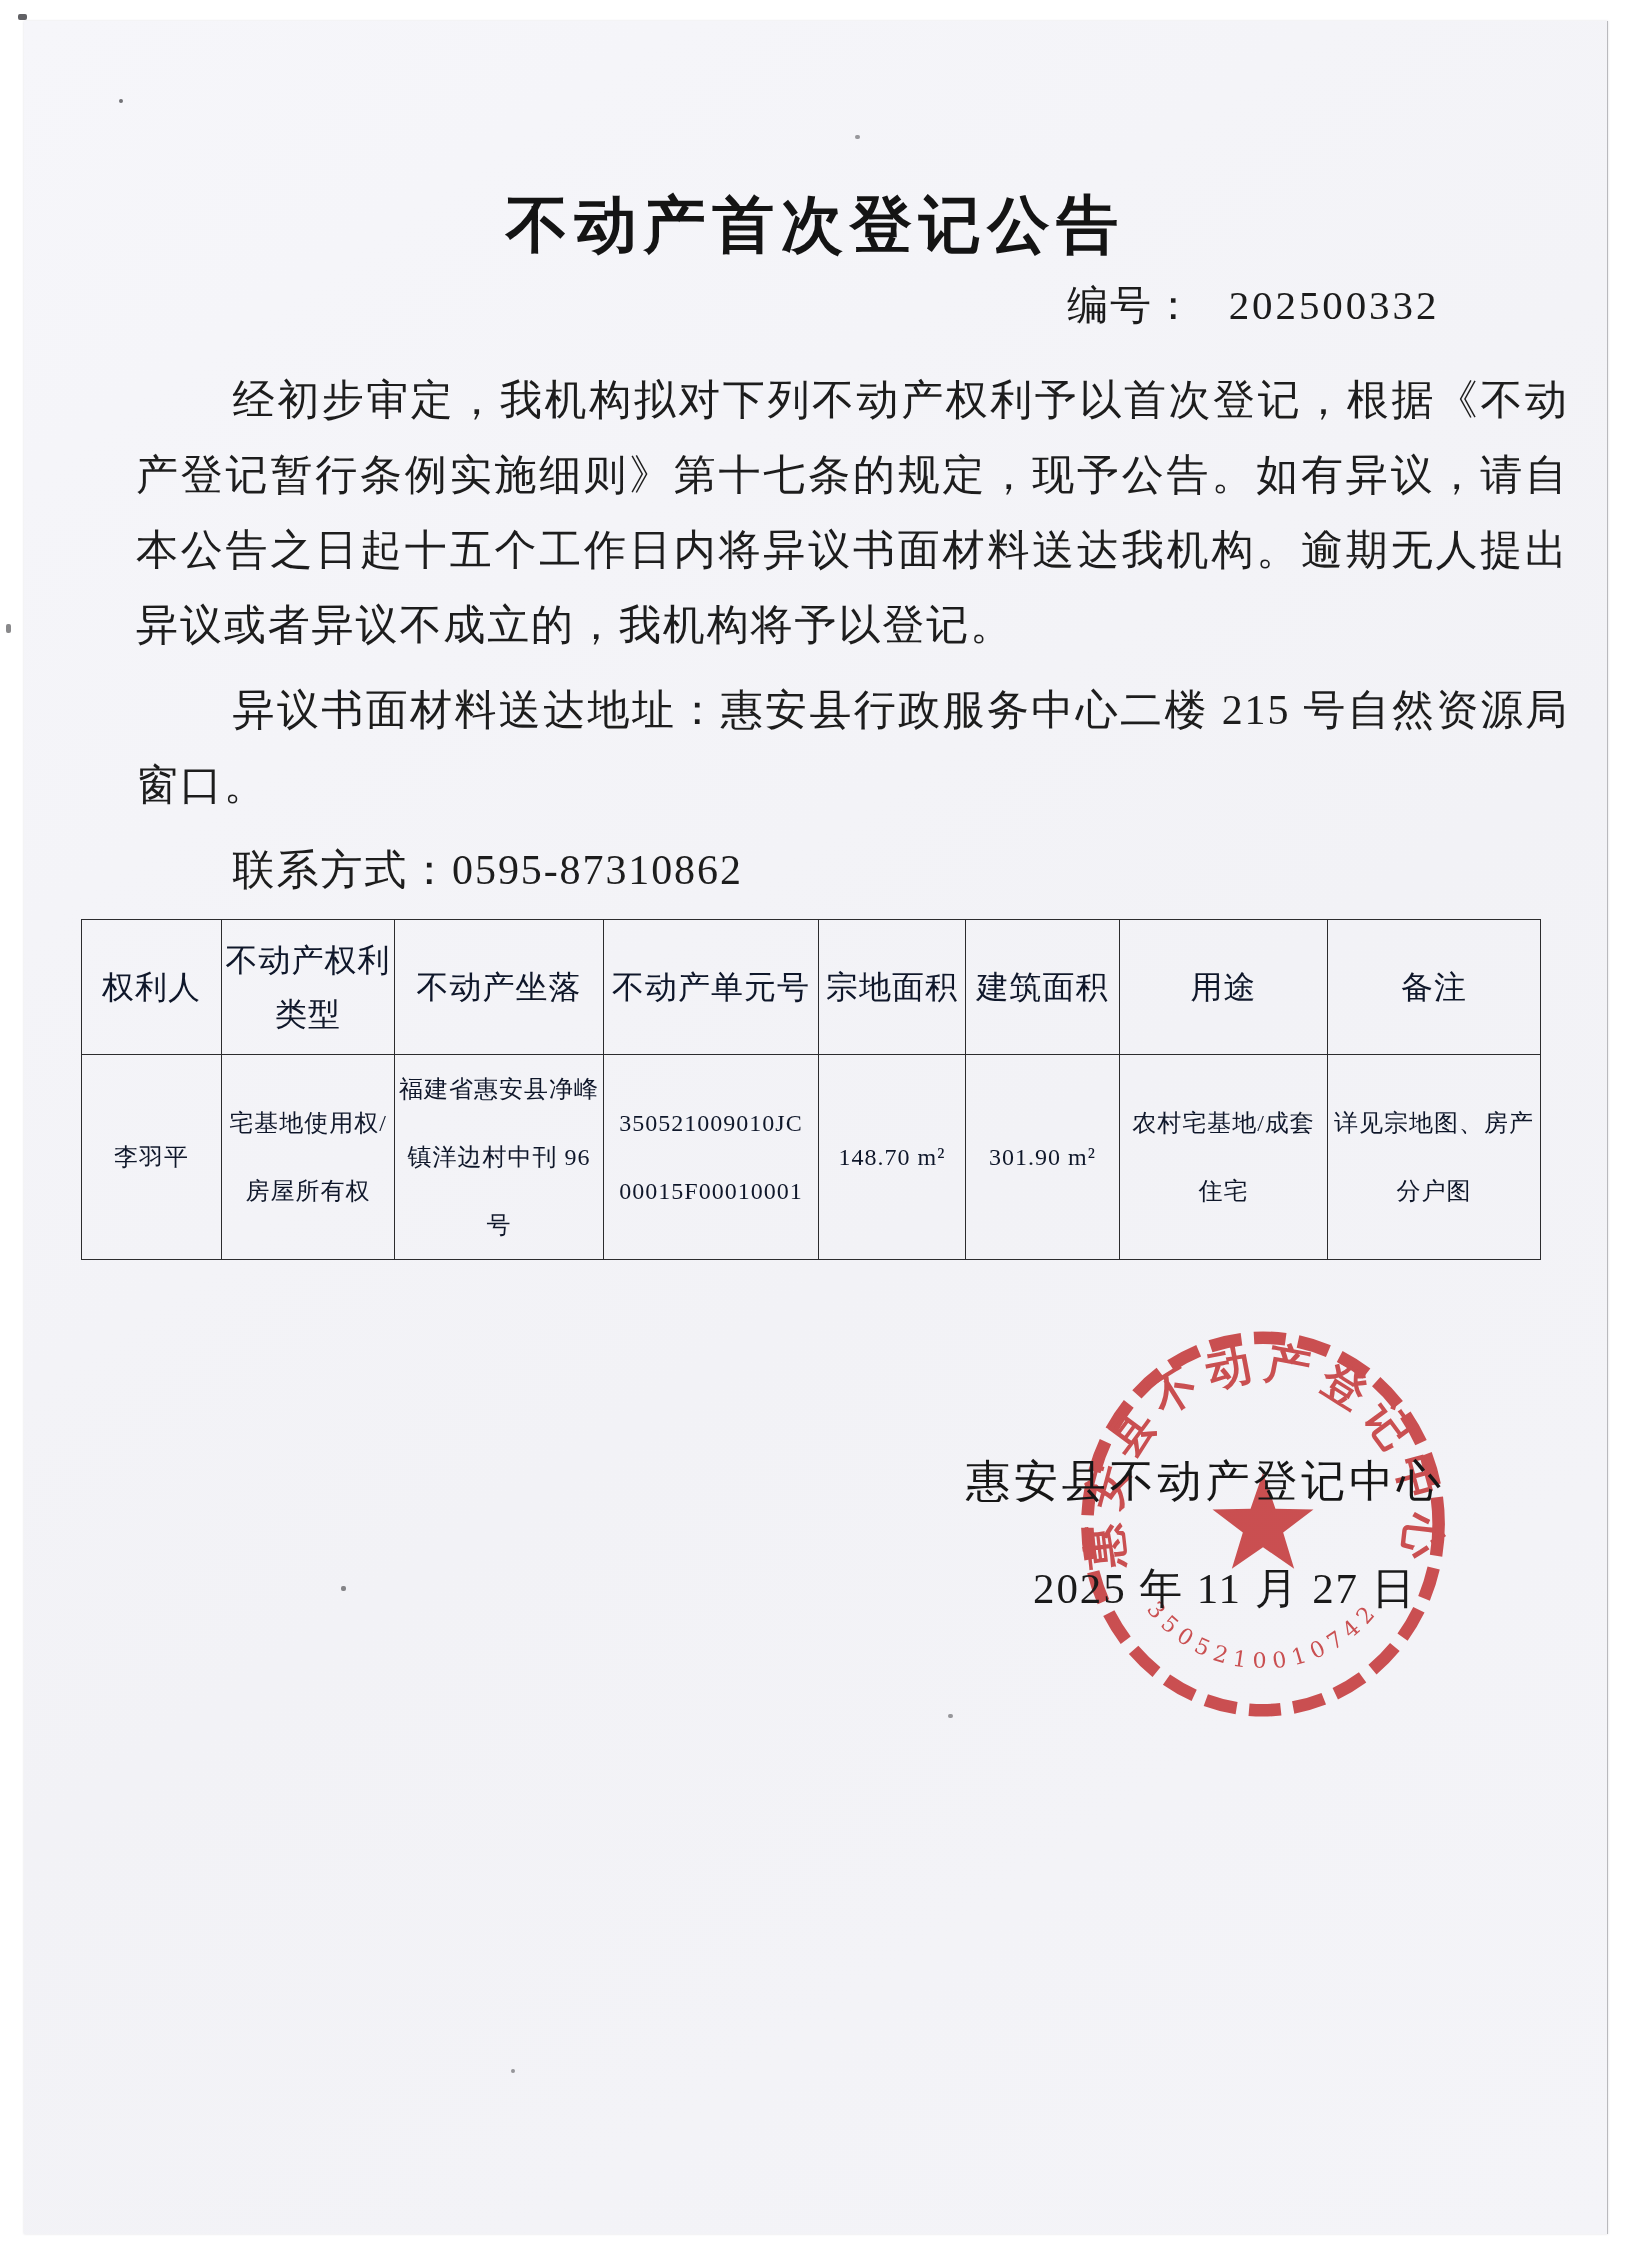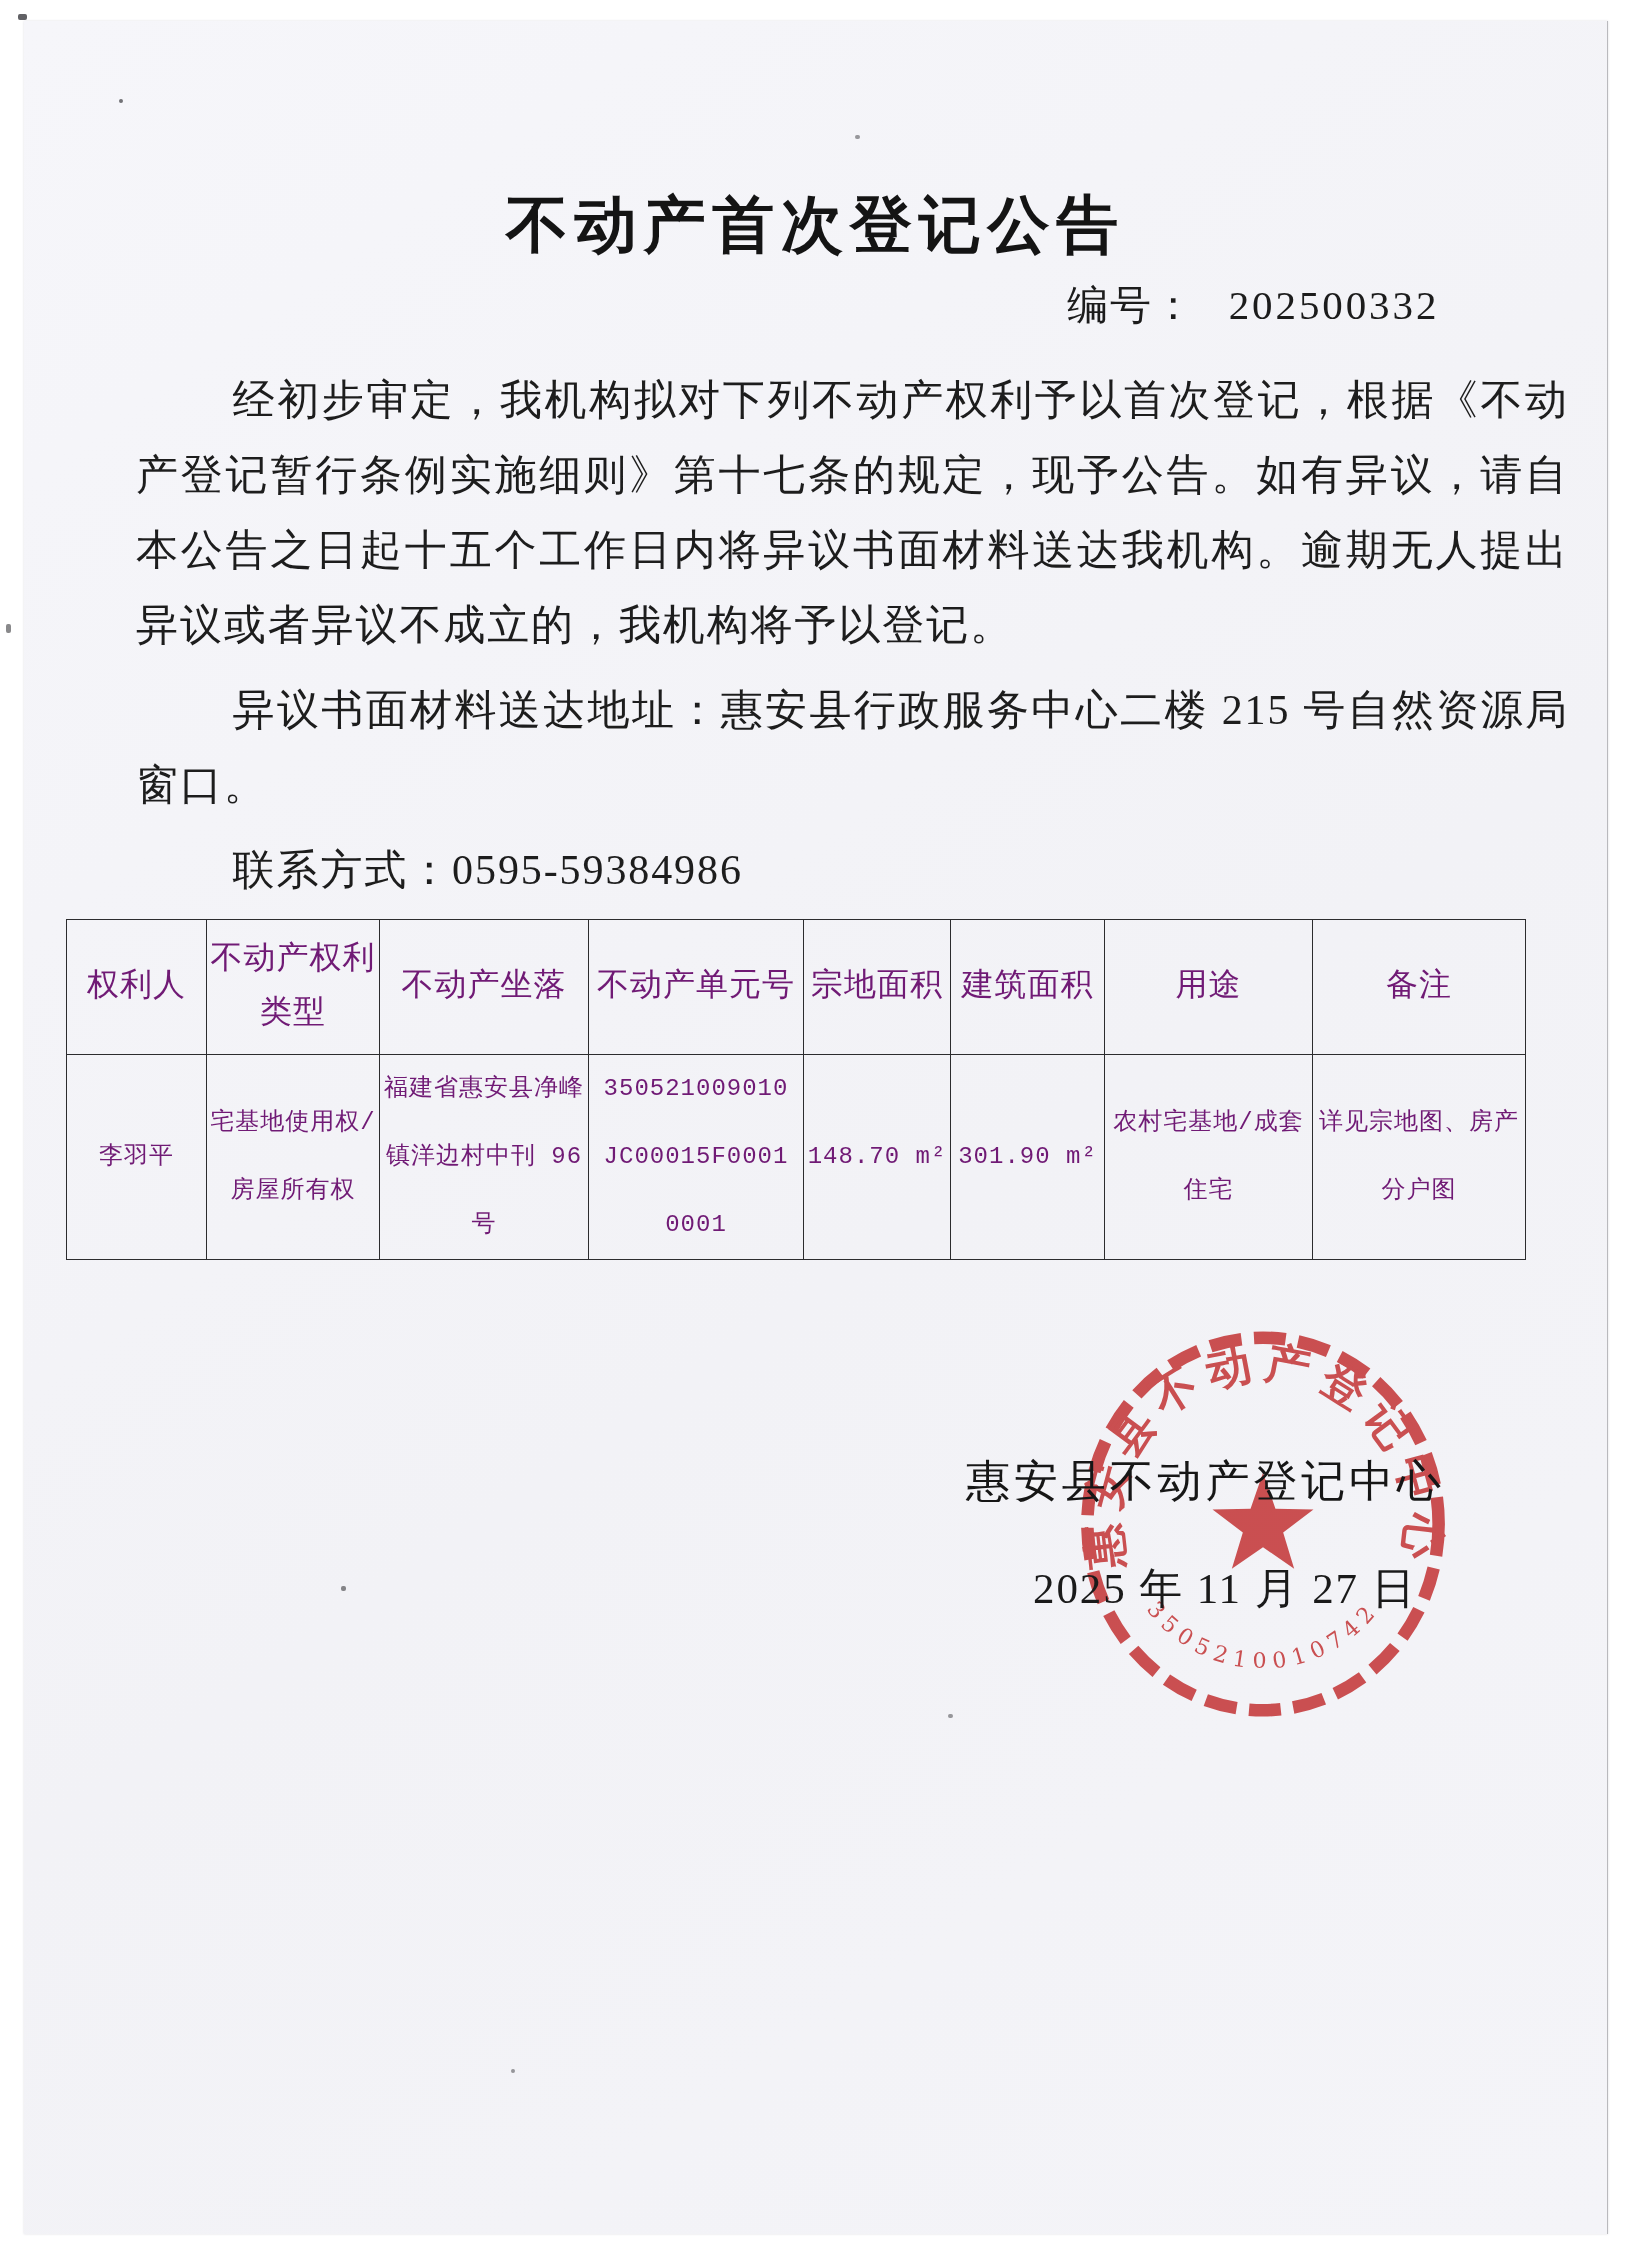--- a/index.html
+++ b/index.html
@@ -24,24 +24,23 @@
     font-size:41px;color:#1c1c1c;letter-spacing:1.9px;white-space:nowrap;
   }
   .doc-no .num{margin-left:33px;letter-spacing:2.9px;font-family:Liberation Serif, serif;}
   .body-text{
     position:absolute;left:126px;top:353px;width:1453px;
     font-size:42px;line-height:75px;color:#1d1d1d;
     text-align:justify;letter-spacing:1.9px;
   }
   .body-text p{margin:10px;text-indent:2.3em;}
   .reg-table{
-    position:absolute;left:66px;top:919px;
+    position:absolute;left:81px;top:919px;
     border-collapse:collapse;table-layout:fixed;width:1458px;
-    color:#701a75;
-    font-family:Liberation Mono, monospace;
+    color:#0f172a;
   }
   .reg-table td{
     border:1.9px solid #2c2c2e;text-align:center;vertical-align:middle;
     padding:0;overflow:hidden;
   }
   .reg-table tr.hdr td{height:134px;font-size:32px;line-height:54px;letter-spacing:1px;}
   .reg-table tr.row td{height:202px;font-size:24px;line-height:68px;letter-spacing:1px;}
   .unit-no{display:inline-block;width:193px;word-break:break-all;line-height:68px;text-align:center;}
   .sig-org{
     position:absolute;left:966px;top:1452px;z-index:3;
@@ -64,21 +63,21 @@
 
 <div class="title">不动产首次登记公告</div>
 
 <div class="doc-no">
   <span>编号：</span><span class="num">202500332</span>
 </div>
 
 <div class="body-text">
   <p>经初步审定，我机构拟对下列不动产权利予以首次登记，根据《不动产登记暂行条例实施细则》第十七条的规定，现予公告。如有异议，请自本公告之日起十五个工作日内将异议书面材料送达我机构。逾期无人提出异议或者异议不成立的，我机构将予以登记。</p>
   <p>异议书面材料送达地址：惠安县行政服务中心二楼 215 号自然资源局窗口。</p>
-  <p>联系方式：0595-59384986</p>
+  <p>联系方式：0595-87310862</p>
 </div>
 
 <table class="reg-table">
   <colgroup>
     <col style="width:140px">
       <col style="width:173px">
       <col style="width:209px">
       <col style="width:215px">
     <col style="width:147px">
       <col style="width:154px">

